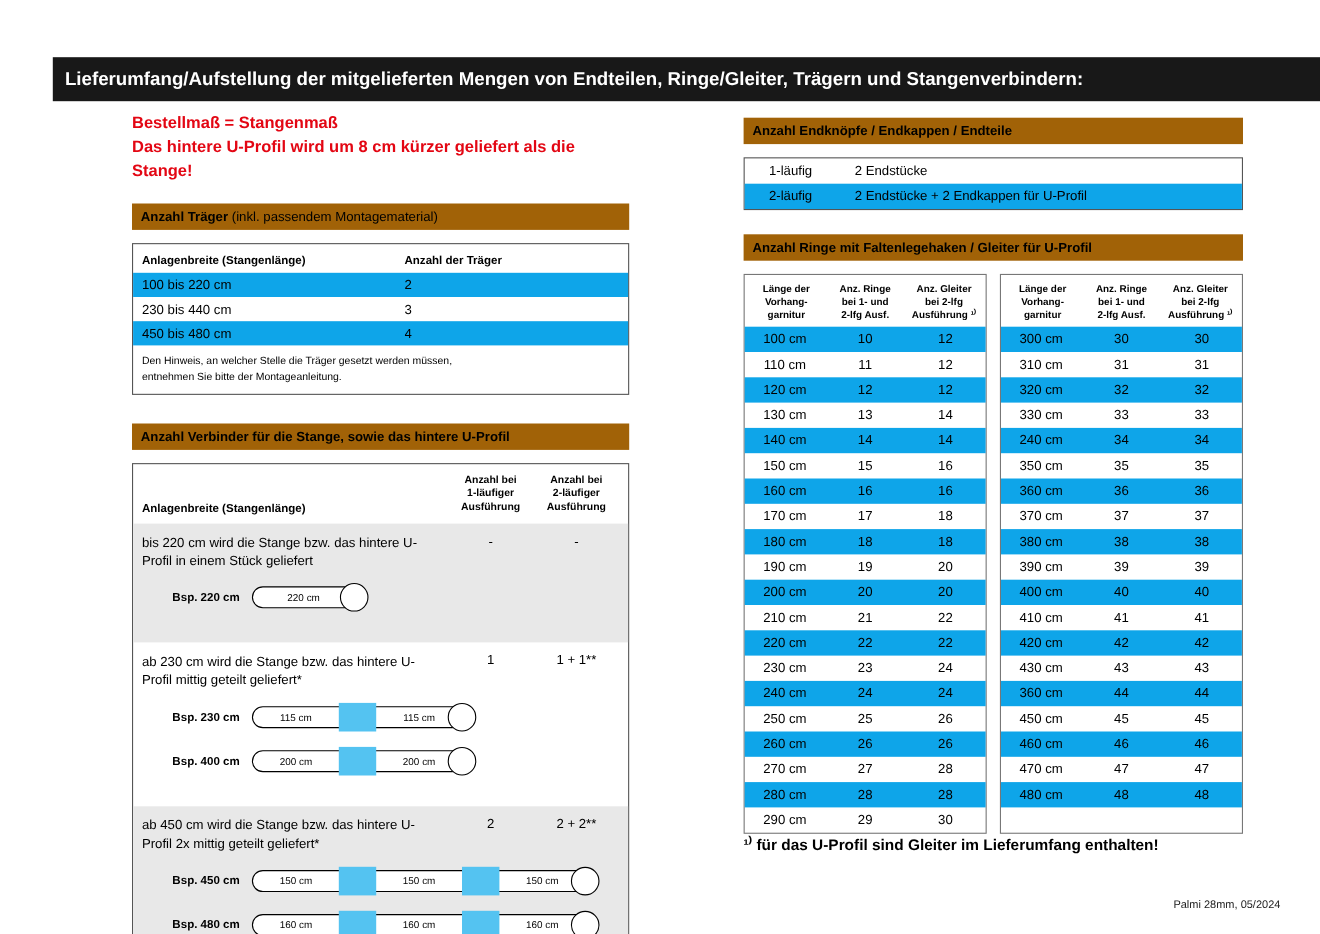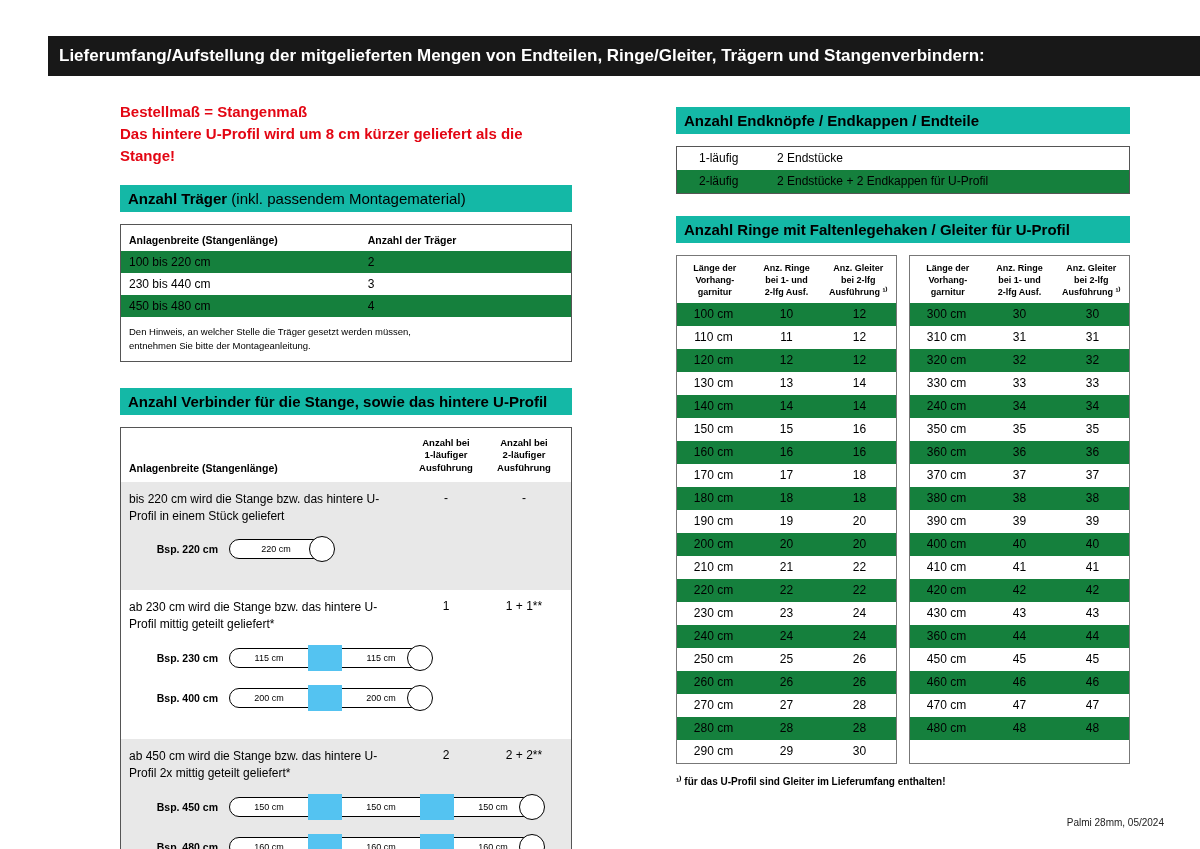--- a/index.html
+++ b/index.html
@@ -2,38 +2,38 @@
 <html><head>
 <meta charset="utf-8">
 <style>
   * { margin:0; padding:0; box-sizing:border-box; }
   html,body { background:#fff; }
   body {
     width:1200px; height:849px; position:relative;
     font-family:"Liberation Sans", sans-serif; color:#000; overflow:hidden;
   }
   .title-bar {
-    position:absolute; left:48px; top:36px; width:1152px; height:40px;
+    position:absolute; left:48px; top:52px; width:1152px; height:40px;
     background:#181818; color:#fff; font-weight:bold; font-size:17px;
     line-height:40px; padding-left:11px; white-space:nowrap;
   }
   .col-left  { position:absolute; left:120px; top:101px; width:452px; }
   .col-right { position:absolute; left:676px; top:107px; width:454px; }
 
   .red-note { color:#e30613; font-weight:bold; font-size:15px; line-height:1.45; margin-bottom:19px; }
 
-  .sec-header { background:#14b8a6; font-size:15px; font-weight:bold; padding:5px 8px; }
+  .sec-header { background:#a16207; font-size:12px; font-weight:bold; padding:5px 8px; }
   .sec-header .light { font-weight:normal; }
   .mt  { margin-top:26px; }
   .mt2 { margin-top:22px; }
 
   .boxed { border:1px solid #555; margin-top:12px; background:#fff; }
 
   .trow { display:flex; }
-  .trow.shade { background:#15803d; }
+  .trow.shade { background:#0ea5e9; }
   .tcell { overflow:hidden; white-space:nowrap; }
 
   
   .traeger-table .thead { display:flex; font-weight:bold; font-size:10.5px; padding:9px 8px 5px; }
   .traeger-table .thead .h0 { width:55%; }
   .traeger-table .thead .h1 { width:45%; }
   .traeger-table .trow { height:22px; line-height:22px; font-size:12px; padding:0 8px; }
   .traeger-table .tcell.c0 { width:55%; }
   .traeger-table .tcell.c1 { width:45%; }
   .traeger-note { font-size:9.5px; line-height:1.4; padding:8px 110px 9px 8px; }
@@ -77,21 +77,21 @@
   
   .ring-tables { display:flex; gap:12px; margin-top:12px;border-radius:16px; }
   .ring-table { flex:1; border:1px solid #777; background:#fff; }
   .ring-head { display:flex; padding:6px 2px 5px; }
   .ring-head div {
     flex:1; font-weight:bold; font-size:9px; text-align:center;
     white-space:pre-line; line-height:1.35;
   }
   .ring-table .trow { height:23px; line-height:23px; font-size:12px; }
   .ring-table .tcell { flex:1; text-align:center; }
-  .ring-footnote { margin-top:10px; font-size:10px; font-weight:bold; }
+  .ring-footnote { font-size:14px; font-weight:bold; }
 
   .doc-footer { position:absolute; top:817px; right:36px; font-size:10px; color:#222; }
 </style>
 </head>
 <body>
 
 <div>
 
   <div class="title-bar">Lieferumfang/Aufstellung der mitgelieferten Mengen von Endteilen, Ringe/Gleiter, Trägern und Stangenverbindern:</div>
 

